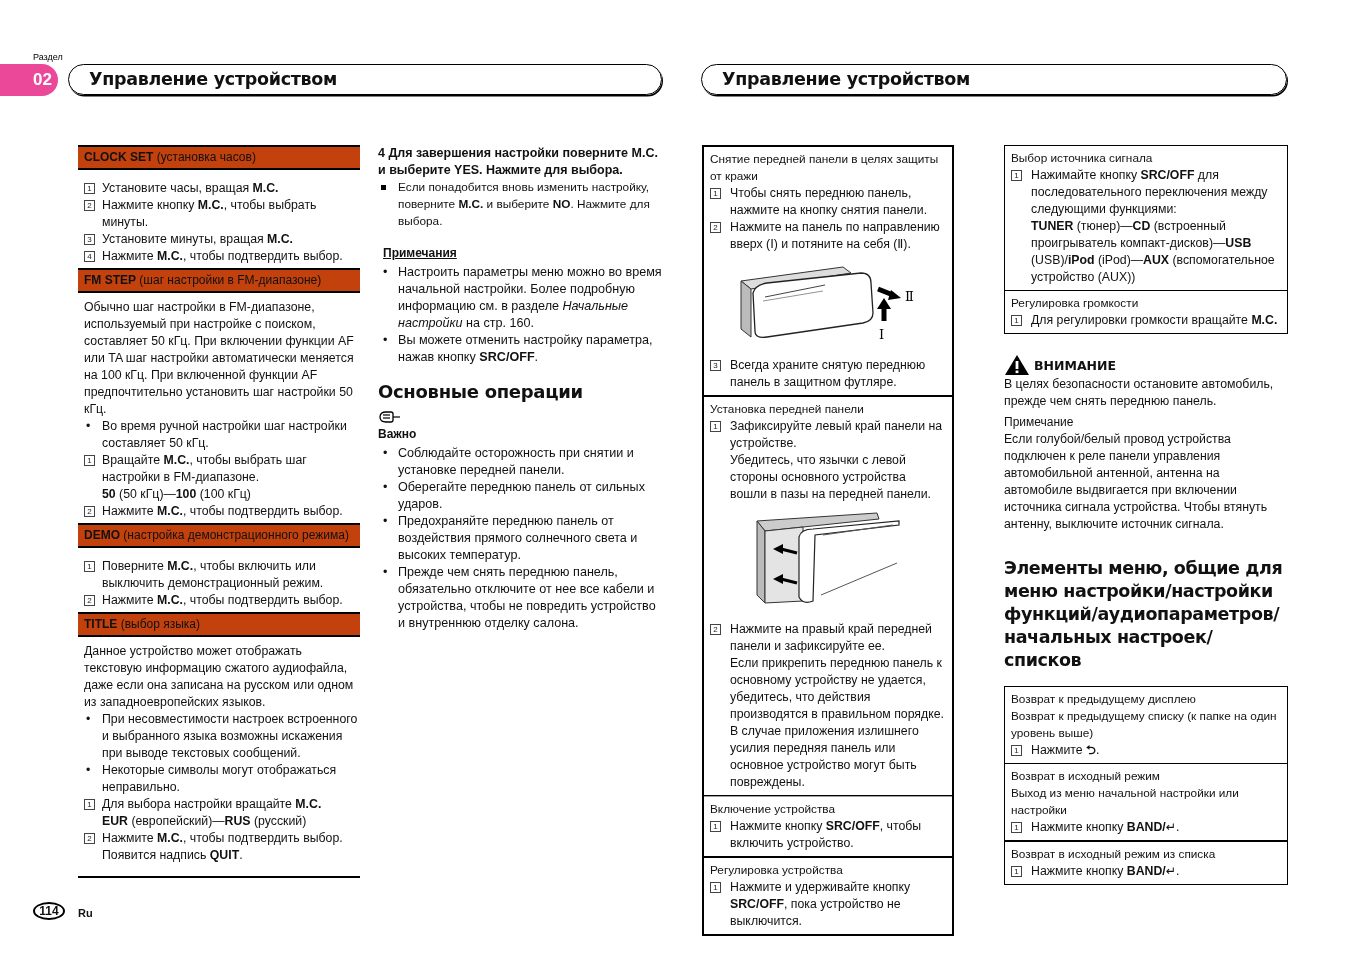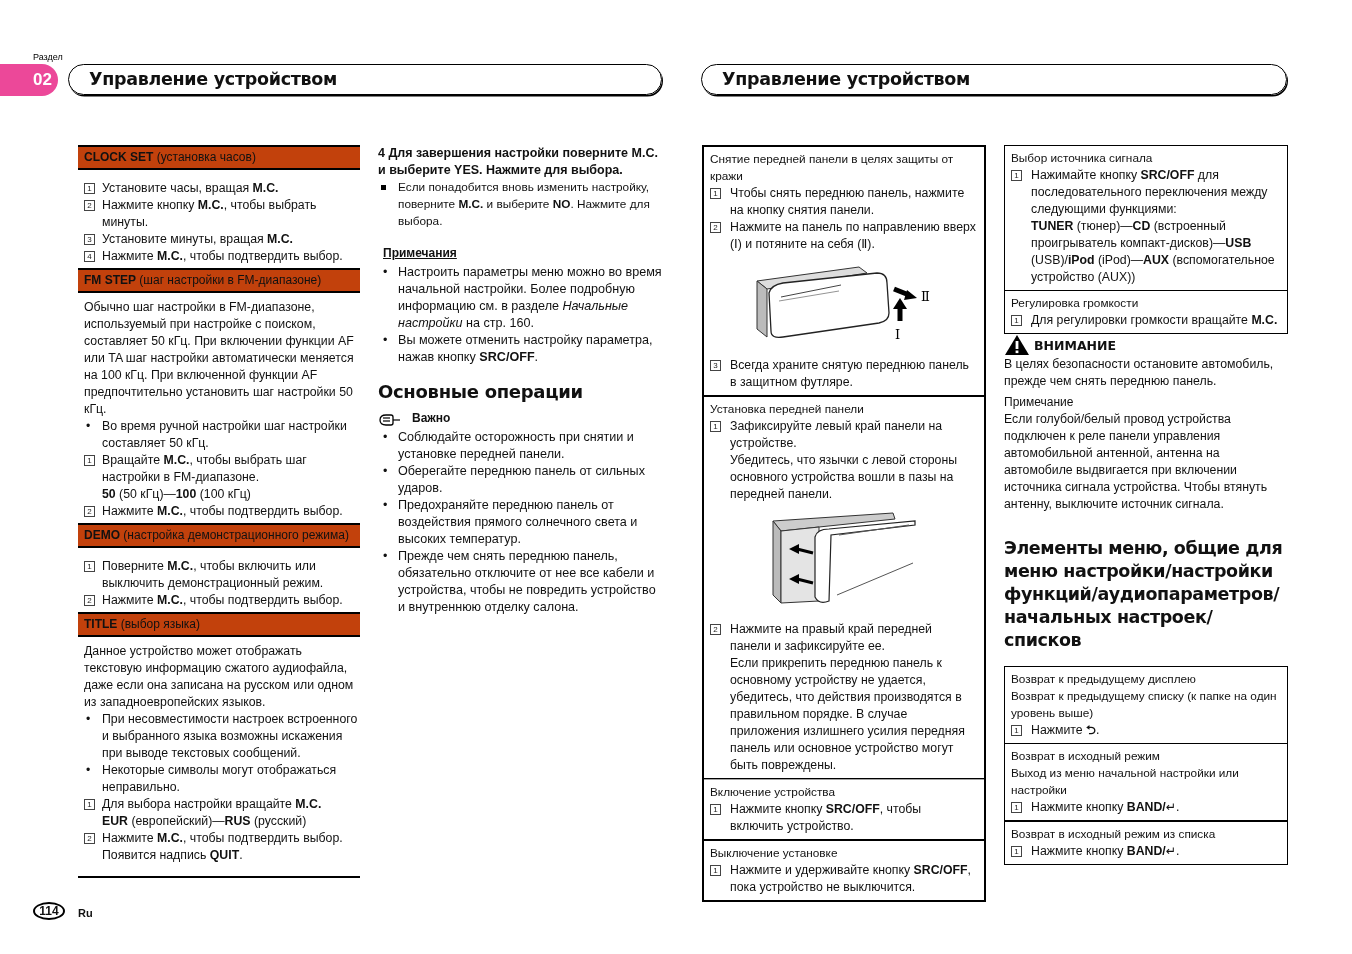--- a/index.html
+++ b/index.html
@@ -10,21 +10,21 @@
 
   .section-label { position: absolute; left: 33px; top: 52px; font-size: 9px; line-height: 10px; color: #000; }
   .section-tab { position: absolute; left: 0; top: 64px; width: 58px; height: 32px; background: #ec4899; color: #fff; border-radius: 0 16px 16px 0; font-weight: bold; font-size: 17px; line-height: 32px; text-align: right; padding-right: 6px; }
   .header-pill { position: absolute; top: 64px; height: 31px; border: 1.6px solid #000; border-radius: 16px; box-shadow: 1px 1.5px 0 #000; font-family: "DejaVu Sans", sans-serif; font-weight: bold; font-size: 17.5px; line-height: 28px; padding-left: 20px; letter-spacing: -0.3px; }
   .header-left { left: 68px; width: 594px; }
   .header-right { left: 701px; width: 586px; }
 
   .col { position: absolute; top: 145px; }
   .col1 { left: 78px; width: 282px; }
   .col2 { left: 378px; width: 286px; }
-  .col3 { left: 702px; width: 284px; }
+  .col3 { left: 702px; width: 252px; }
   .col4 { left: 1004px; width: 284px; }
 
   
   .gray-head { background: #c2410c; border-top: 2.5px solid #000; border-bottom: 2px solid #000; padding: 2px 6px; font-size: 12px; line-height: 17px; }
   .gray-head + .para, .gray-head + .steps { margin-top: 6px; }
   .steps.gapped { margin-top: 10px; }
   .para { padding: 0 6px; }
   .step { position: relative; padding-left: 24px; padding-right: 2px; }
   .step .num { position: absolute; left: 6px; top: 3px; width: 11px; height: 11px; border: 1px solid #444; font-size: 8px; line-height: 9px; text-align: center; color: #222; }
   .bullet { position: relative; padding-left: 24px; }
@@ -33,33 +33,33 @@
   .sect { margin-bottom: 3px; }
 
   
   .step-big { font-weight: bold; font-size: 12.5px; line-height: 17px; }
   .square-note { position: relative; padding-left: 20px; font-size: 11.8px; }
   .square-note::before { content: ""; position: absolute; left: 3px; top: 6px; width: 5px; height: 5px; background: #000; }
   .notes-title { font-weight: bold; font-size: 12px; margin-top: 15px; margin-bottom: 2px; padding-left: 5px; text-decoration: underline; }
   .col2 .bullet { padding-left: 20px; font-size: 12.6px; }
   .col2 .bullet::before { left: 5px; }
   .h2 { font-family: "DejaVu Sans", sans-serif; font-weight: bold; font-size: 18px; line-height: 24px; margin-top: 14px; margin-bottom: 6px; letter-spacing: -0.3px; }
-  .important { font-weight: bold; font-size: 12px; display: flex; align-items: flex-end; gap: 10px; margin-bottom: 2px; }
+  .important { font-weight: bold; font-size: 12px; display: flex; align-items: flex-start; gap: 2px; margin-bottom: 2px; flex-direction: column; }
 
   
   .box { border: 2px solid #000; }
   .box-sec { padding: 4px 6px 4px 6px; border-bottom: 2px solid #000; }
   .box-sec.thin { border-bottom: 1px solid #000; }
   .box-sec:last-child { border-bottom: none; }
   .box .step { padding-left: 20px; }
   .box .step .num { left: 0; }
   .box .title { font-size: 11.8px; }
   .illus { display: block; margin: 8px auto 6px; }
 
-  .warning { }
+  .warning { margin-top: 20px; }
   .warning-title { display: flex; align-items: center; gap: 4px; font-family: "DejaVu Sans", sans-serif; font-weight: bold; font-size: 12.5px; }
   .col4 .para { padding: 0; }
   .note-title { font-weight: normal; font-size: 12px; margin-top: 4px; }
   .h2big { font-family: "DejaVu Sans", sans-serif; font-weight: bold; font-size: 17.5px; line-height: 23px; margin-top: 24px; margin-bottom: 14px; letter-spacing: -0.4px; }
 
   .page-num { position: absolute; left: 33px; top: 902px; width: 32px; height: 18px; border: 2px solid #000; border-radius: 50%; font-weight: bold; font-size: 12px; line-height: 14px; text-align: center; }
   .lang { position: absolute; left: 78px; top: 905px; font-weight: bold; font-size: 11px; }
 </style>
 </head>
 <body>
@@ -164,21 +164,21 @@
         <path d="M44 72 L28 68" stroke="#000" stroke-width="3"></path>
         <path d="M30 63 L20 68 L30 73 Z" fill="#000"></path>
       </svg>
       <div class="step" style="margin-top:14px"><span class="num">2</span><span>Нажмите на правый край передней панели и зафиксируйте ее.</span><br><span>Если прикрепить переднюю панель к основному устройству не удается, убедитесь, что действия производятся в правильном порядке. В случае приложения излишнего усилия передняя панель или основное устройство могут быть повреждены.</span></div>
     </div>
     <div class="box-sec" style="border-top:1px solid #a3a3a3">
       <div class="title">Включение устройства</div>
       <div class="step"><span class="num">1</span><span>Нажмите кнопку </span><b>SRC/OFF</b><span>, чтобы включить устройство.</span></div>
     </div>
     <div class="box-sec">
-      <div class="title">Выключение установке</div>
+      <div class="title">Регулировка устройства</div>
       <div class="step"><span class="num">1</span><span>Нажмите и удерживайте кнопку </span><b>SRC/OFF</b><span>, пока устройство не выключится.</span></div>
     </div>
   </div>
 </div>
 
 <div class="col col4">
   <div class="box" style="border-width:1.5px">
     <div class="box-sec thin">
       <div class="title">Выбор источника сигнала</div>
       <div class="step"><span class="num">1</span><span>Нажимайте кнопку </span><b>SRC/OFF</b><span> для последовательного переключения между следующими функциями:</span><br><b>TUNER</b><span> (тюнер)—</span><b>CD</b><span> (встроенный проигрыватель компакт-дисков)—</span><b>USB</b><span> (USB)/</span><b>iPod</b><span> (iPod)—</span><b>AUX</b><span> (вспомогательное устройство (AUX))</span></div>

